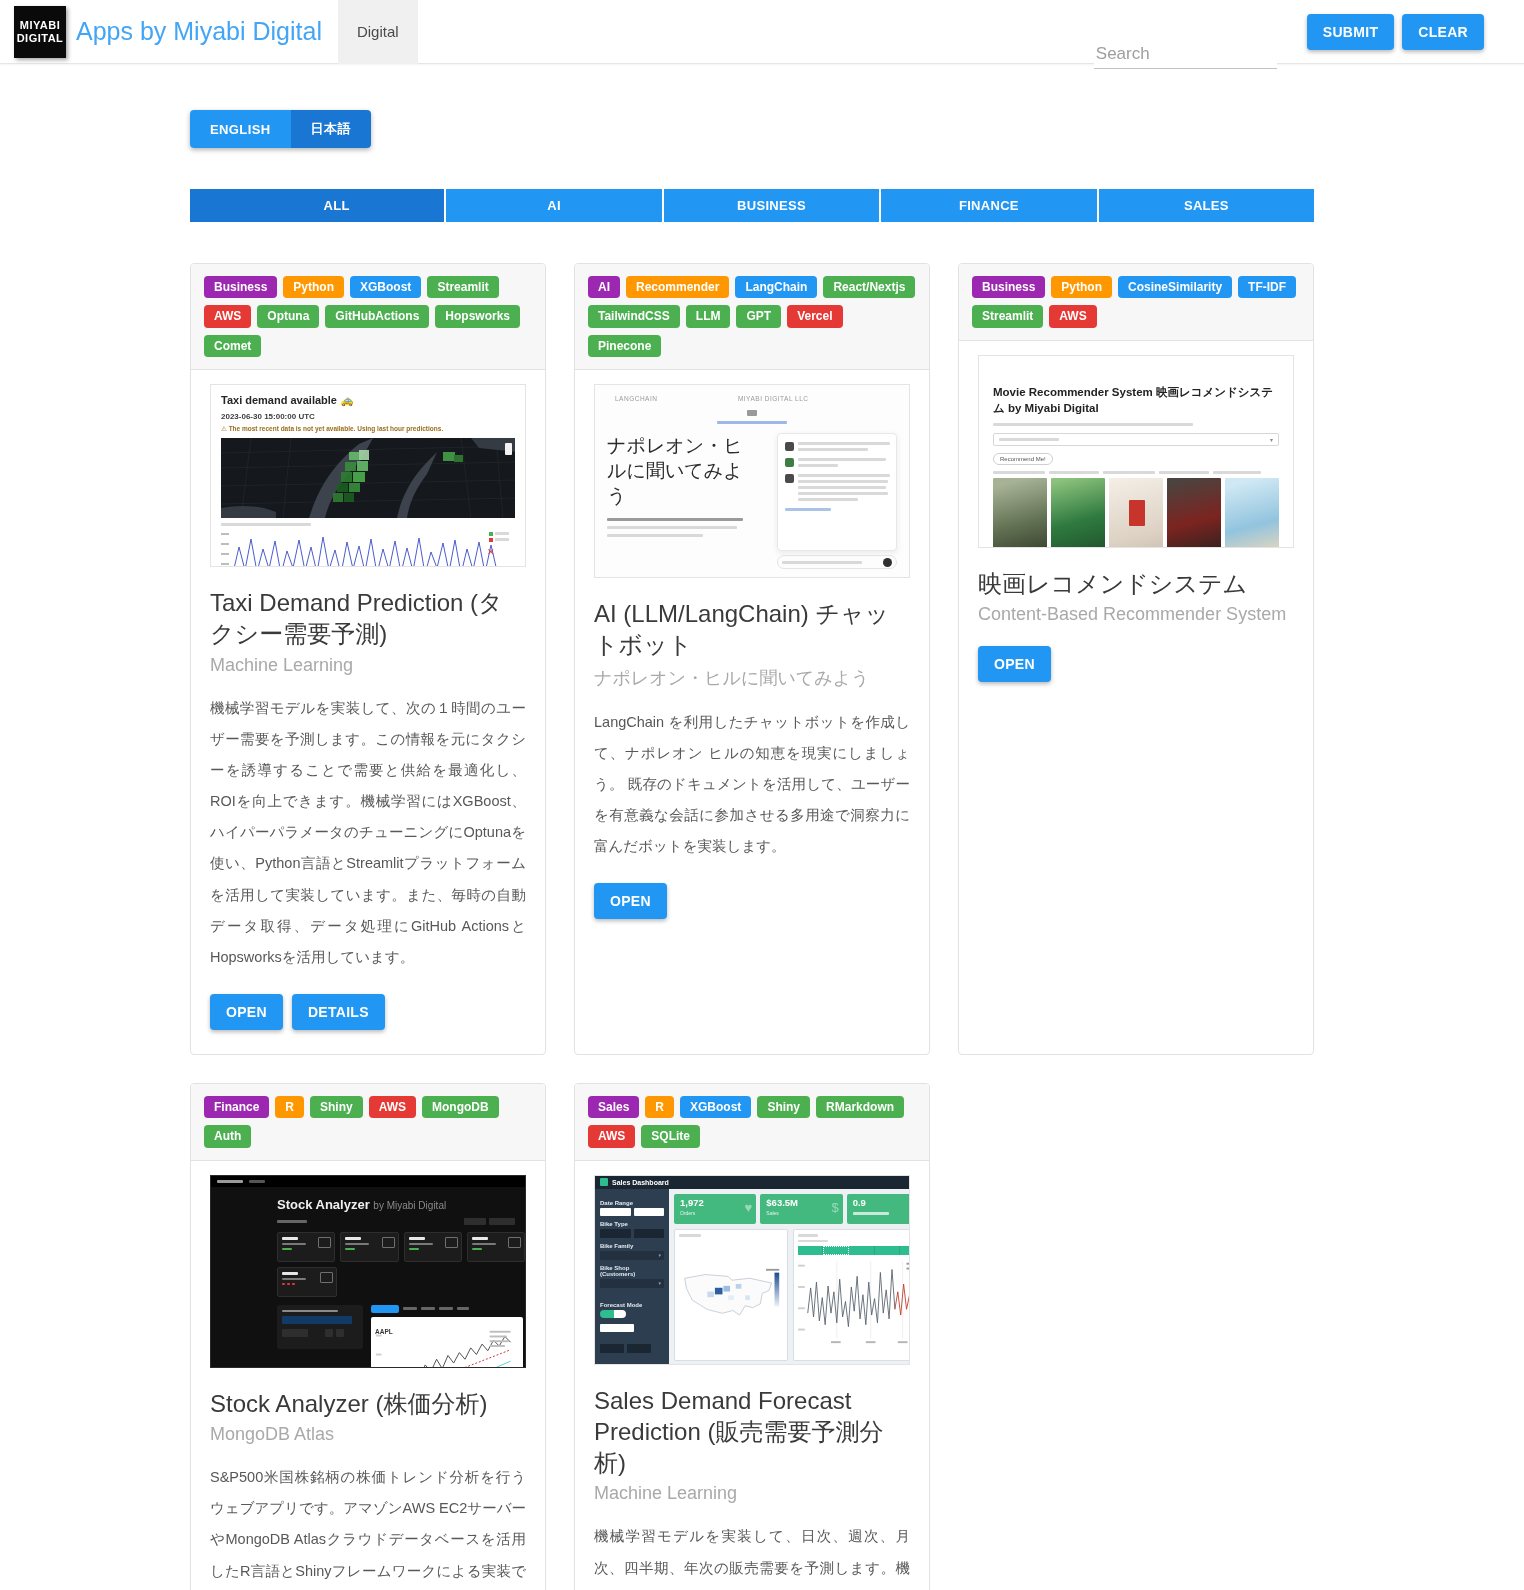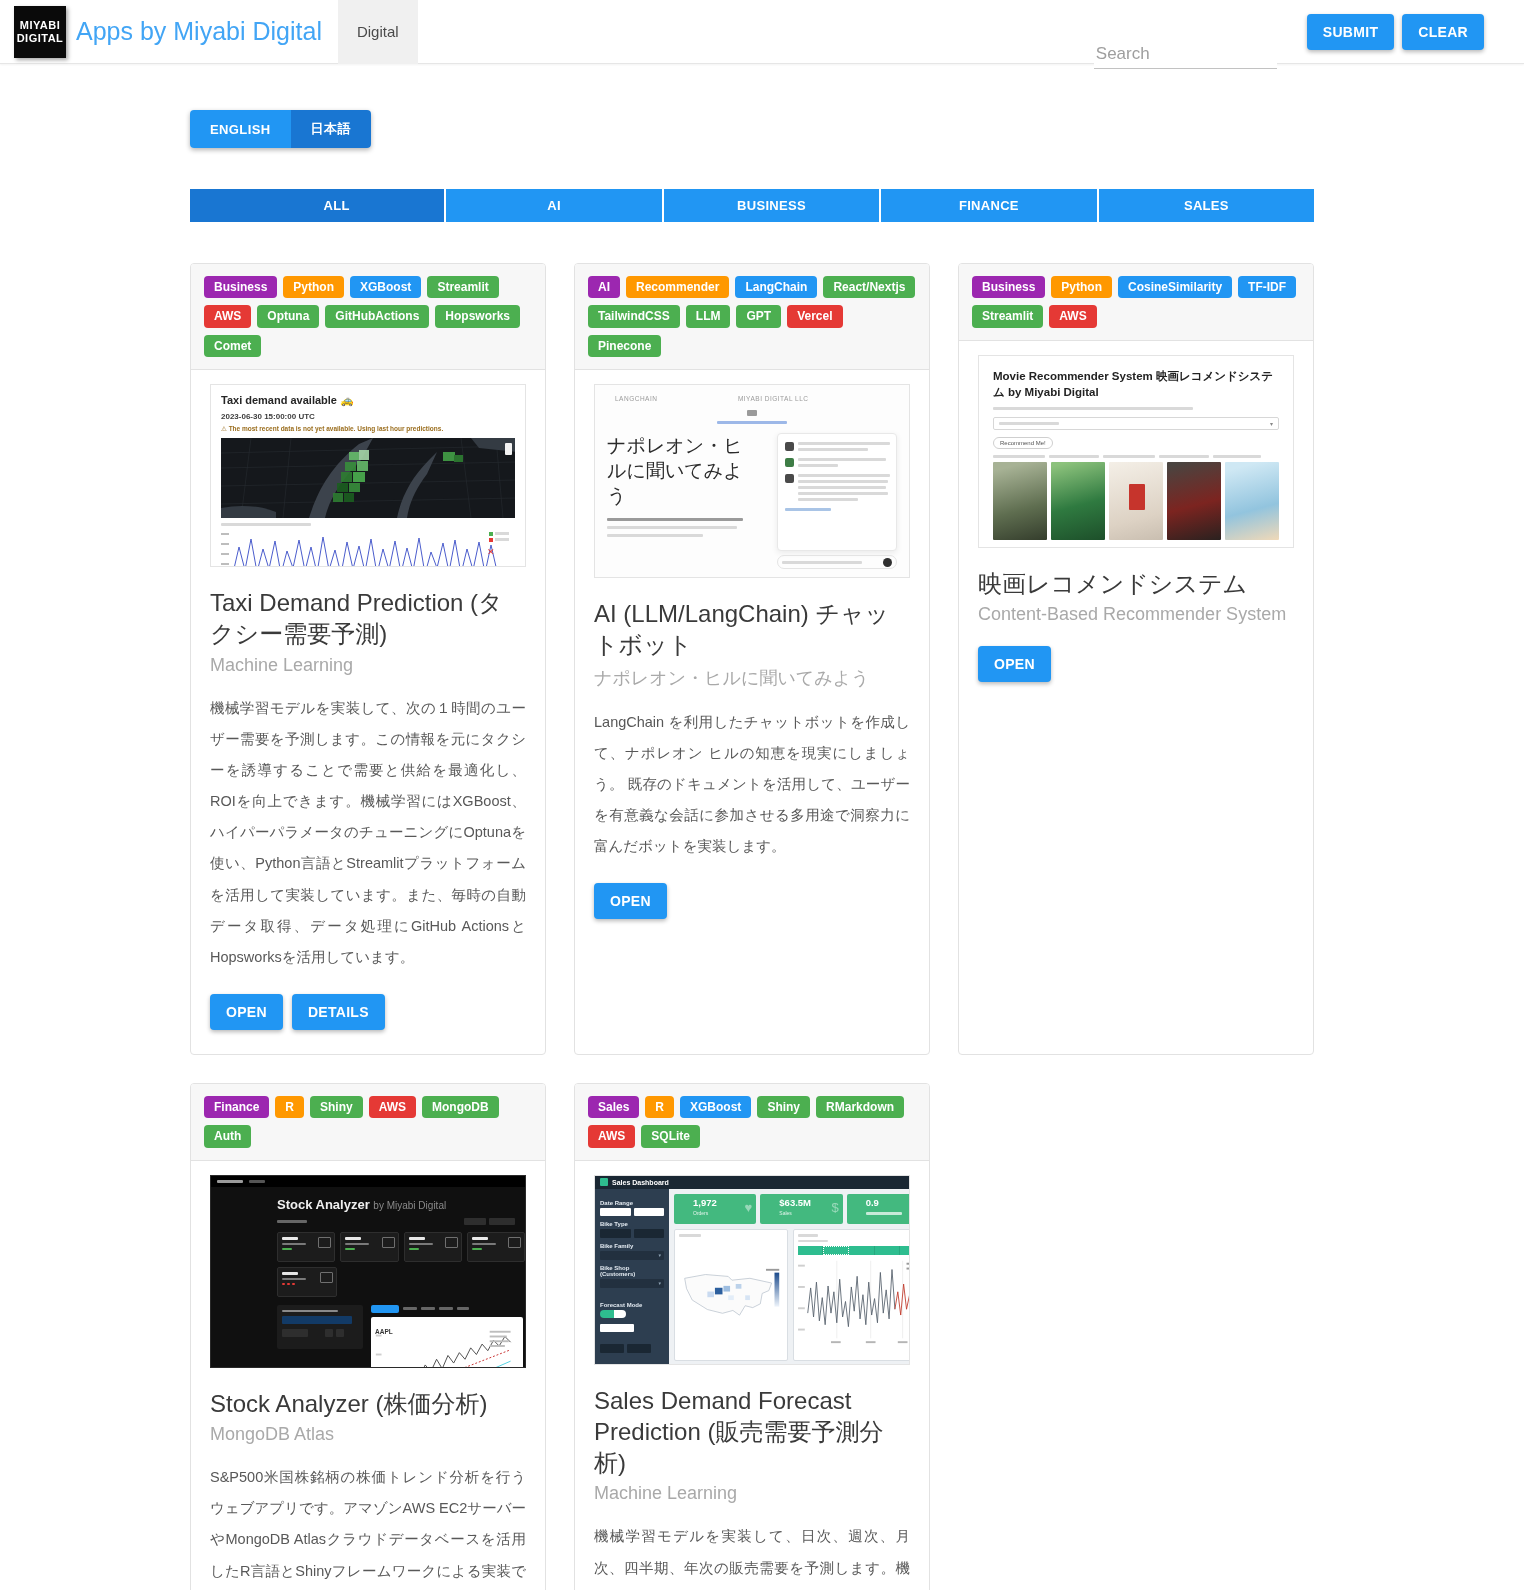--- a/index.html
+++ b/index.html
@@ -80,21 +80,21 @@
   .chat-panel { position:absolute; right:12px; top:48px; width:120px; height:118px; background:#fff;
                 border:1px solid #e8e8e8; border-radius:4px; box-shadow:0 2px 6px rgba(0,0,0,.08);
                 padding:8px 7px; }
   .chat-msg { display:flex; gap:4px; margin-bottom:7px; }
   .chat-av { width:9px; height:9px; border-radius:2px; flex:none; }
   .chat-lines { flex:1; display:flex; flex-direction:column; gap:3px; }
   .chat-input { position:absolute; right:12px; bottom:8px; width:120px; height:14px; border:1px solid #e4e4e4;
                 border-radius:7px; display:flex; align-items:center; padding:0 4px; justify-content:space-between; }
 
   
-  .movie { height:193px; padding:12px 14px; }
+  .movie { height:193px; padding:28px 14px; }
   .movie-h { font-size:11.5px; font-weight:bold; color:#222; line-height:1.45; }
   .movie-select { margin-top:7px; height:13px; border:1px solid #d7d7d7; border-radius:2px;
                   display:flex; align-items:center; justify-content:space-between; padding:0 5px; }
   .movie-btn { margin-top:7px; display:inline-block; border:1px solid #cfcfcf; border-radius:6px;
                font-size:6px; color:#555; padding:2px 6px; }
   .posters { display:flex; gap:4px; margin-top:4px; }
   .poster { width:56px; height:78px; border-radius:1px; position:relative; overflow:hidden; }
 
   
   .stock { height:193px; background:#101010; border-color:#2a2a2a; padding:0; }
@@ -115,21 +115,21 @@
   .sales-nav .logo-sq { width:8px; height:8px; background:#2ebd8f; border-radius:1px; }
   .sales-nav .nv { color:#fff; font-size:7px; font-weight:bold; }
   .sales-body { display:flex; height:175px; }
   .sales-side { width:74px; background:#2d3e50; padding:6px 5px; flex:none; }
   .slabel { color:#e3eaf1; font-size:6px; font-weight:bold; margin:5px 0 2px; }
   .sinput { background:#fff; height:8px; border-radius:1px; }
   .sselect { background:#22303f; height:9px; border-radius:1px; display:flex; align-items:center;
              justify-content:flex-end; padding:0 3px; }
   .sales-main { flex:1; padding:5px; }
   .kpis { display:flex; gap:4px; }
-  .kpi { flex:1; height:30px; background:#43b97f; border-radius:2px; color:#fff; padding:3px 19px; position:relative; }
+  .kpi { flex:1; height:30px; background:#43b97f; border-radius:2px; color:#fff; padding:3px 6px; position:relative; }
   .kpi .v { font-size:9.5px; font-weight:bold; }
   .kpi .l { font-size:5px; opacity:.85; margin-top:2px; }
   .kpi .ic { position:absolute; right:4px; top:6px; font-size:13px; opacity:.45; }
   .sales-panels { display:flex; gap:5px; margin-top:5px; }
   .spanel { background:#fff; border:1px solid #d9dee3; border-radius:2px; padding:4px; }
 </style>
 </head>
 <body>
 
 <div class="header">

